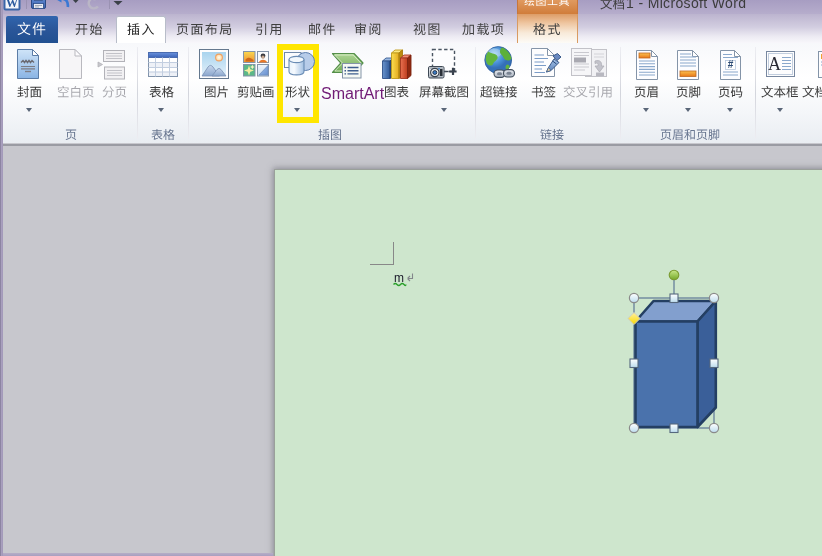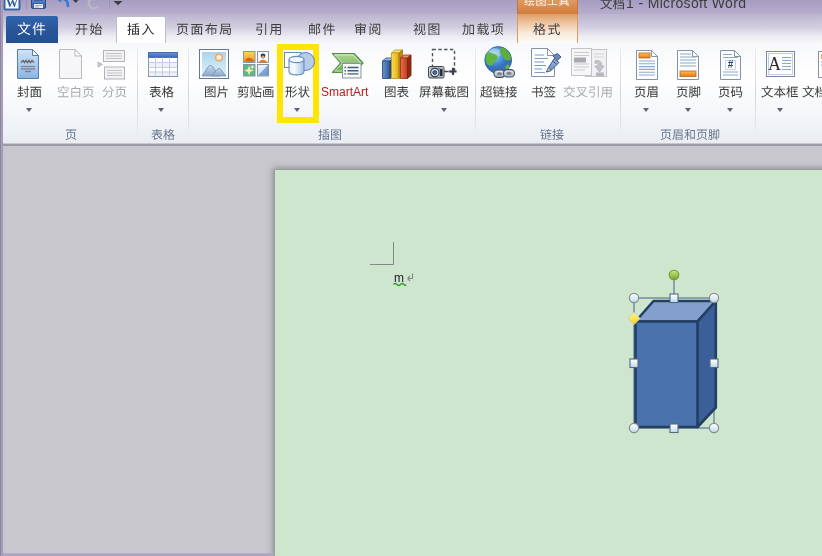--- a/index.html
+++ b/index.html
@@ -197,21 +197,21 @@
     </defs>
   </svg>
 <div id="titlebar"></div>
 <div id="tabrow"></div>
 <div id="filetab"></div>
 <div id="instab"></div>
 <div id="ctxhdr"></div>
 <div id="ctxtab"></div>
 <div class="abs" style="left:626px;top:-4.6px;font-size:14px;color:#3c3c3c;letter-spacing:0.35px">1 - Microsoft Word</div>
 <div id="ribbon"></div>
-<div class="abs" style="left:321px;top:84.5px;font-size:12px;color:#b91c1c">SmartArt</div>
+<div class="abs" style="left:321px;top:84.5px;font-size:16px;color:#701a75">SmartArt</div>
 <div class="gsep" style="left:137px"></div>
 <div class="gsep" style="left:188px"></div>
 <div class="gsep" style="left:475px"></div>
 <div class="gsep" style="left:620px"></div>
 <div class="gsep" style="left:755px"></div>
 <div class="abs" style="left:277px;top:44px;width:42px;height:79px;border:6px solid #ffe600"></div>
 <svg class="abs" style="left:17px;top:49px" width="22" height="30" viewBox="0 0 22 30">
     <path d="M0.5 0.5 H15.5 L21.5 6.5 V29.5 H0.5 Z" fill="url(#gb1)" stroke="#5b7ca6" stroke-width="1"></path>
     <path d="M15.5 0.5 V6.5 H21.5 Z" fill="#fff" stroke="#5b7ca6" stroke-width="1"></path>
     <path d="M4 13.5 L6 11.5 L7.5 13.5 L9 11.5 L10.5 13.5 L12 11.5 L13.5 13.5 L15 11.5 L17 13.5" fill="none" stroke="#6a6a72" stroke-width="1.4"></path>

